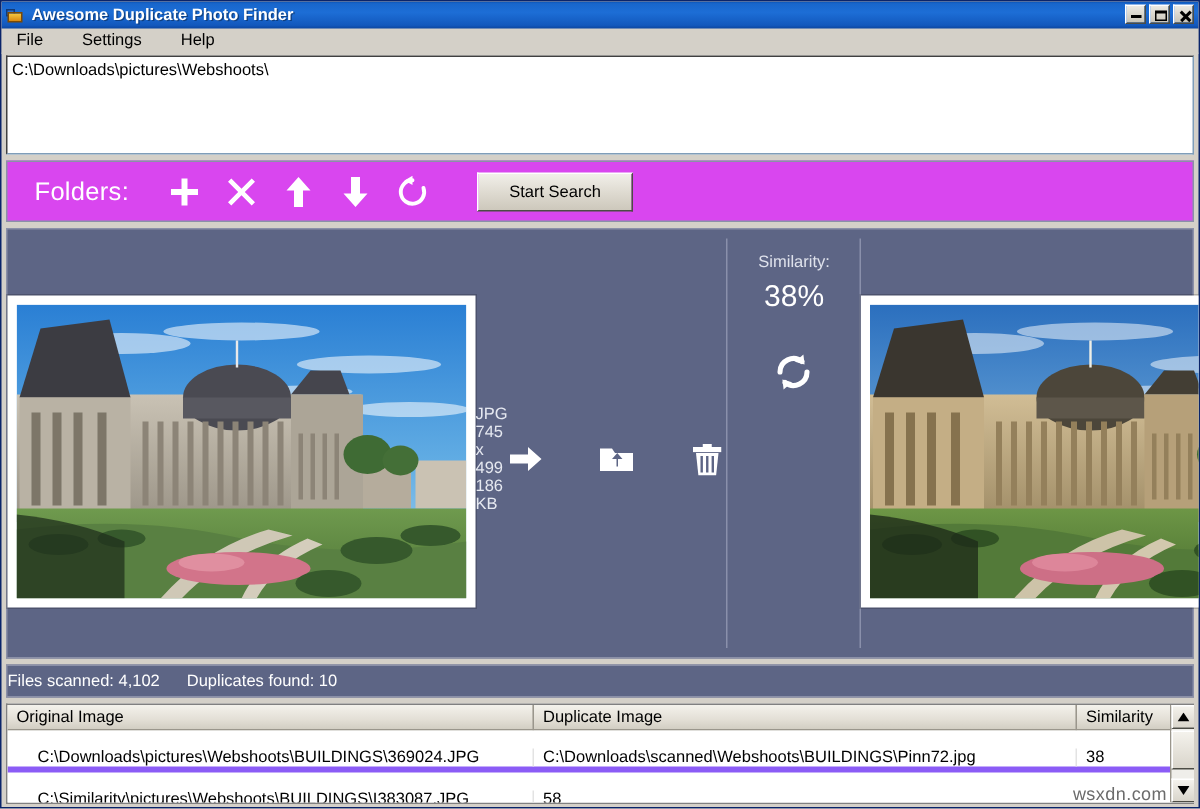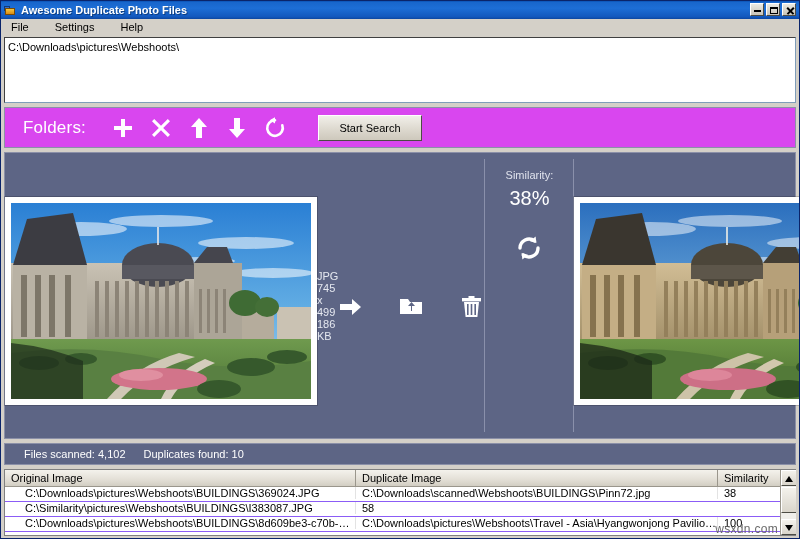--- a/index.html
+++ b/index.html
@@ -156,21 +156,21 @@
   .act-icon { width:26px; height:26px; display:flex; align-items:center; justify-content:center; }
 
   
   .statusbar {
     margin: 4px 3px 0 3px;
     height: 22px;
     background:#5d6585;
     border:1px solid #8b90a8;
     display:flex; align-items:center;
     color:#fff; font-size:11px;
-    padding-left:19px;
+    padding-left:0;
     gap:18px;
   }
 
   
   .tablewrap {
     margin: 4px 3px 0 3px;
     height: 67px;
     background:#fff;
     border:1px solid #808080;
     border-right:none;
@@ -185,21 +185,21 @@
     border-bottom:1px solid #9a968c;
     font-size:11px; color:#000;
     display:flex; align-items:center;
     padding-left:6px;
     overflow:hidden; white-space:nowrap;
   }
   .th-orig { width:351px; flex:0 0 auto; }
   .th-dup  { width:362px; flex:0 0 auto; }
   .th-sim  { flex:1 1 auto; }
   .tbody { flex:1 1 auto; background:#fff; }
-  .tr { display:flex; height:15px; border-bottom:1px solid #8b5cf6; align-items:flex-start; }
+  .tr { display:flex; height:28px; border-bottom:4px solid #8b5cf6; align-items:flex-end; }
   .td { font-size:11px; color:#000; padding-left:6px; overflow:hidden; white-space:nowrap; text-overflow:ellipsis; }
   .td-orig { width:351px; flex:0 0 auto; padding-left:20px; border-right:1px solid #e3e3e3; }
   .td-dup  { width:362px; flex:0 0 auto; border-right:1px solid #e3e3e3; }
   .td-sim  { flex:1 1 auto; }
   .vscroll {
     position:absolute; right:0; top:0; width:16px; height:100%;
     background:#efeeea; border-left:1px solid #9a968c;
   }
   .vs-btn {
     width:16px; height:16px;
@@ -225,21 +225,21 @@
 </head>
 <body>
 
 <div id="app">
 
   <div class="titlebar">
     <div class="title-icon">
       <span class="sq2"></span>
         <span class="sq1"></span>
     </div>
-    <div class="title-text">Awesome Duplicate Photo Files</div>
+    <div class="title-text">Awesome Duplicate Photo Finder</div>
     <div class="win-btns">
       <div class="win-btn wb-min">
           <i></i>
         </div>
       <div class="win-btn wb-max">
           <i></i>
         </div>
       <div class="win-btn wb-close">
           <i class="a"></i>
           <i class="b"></i>

